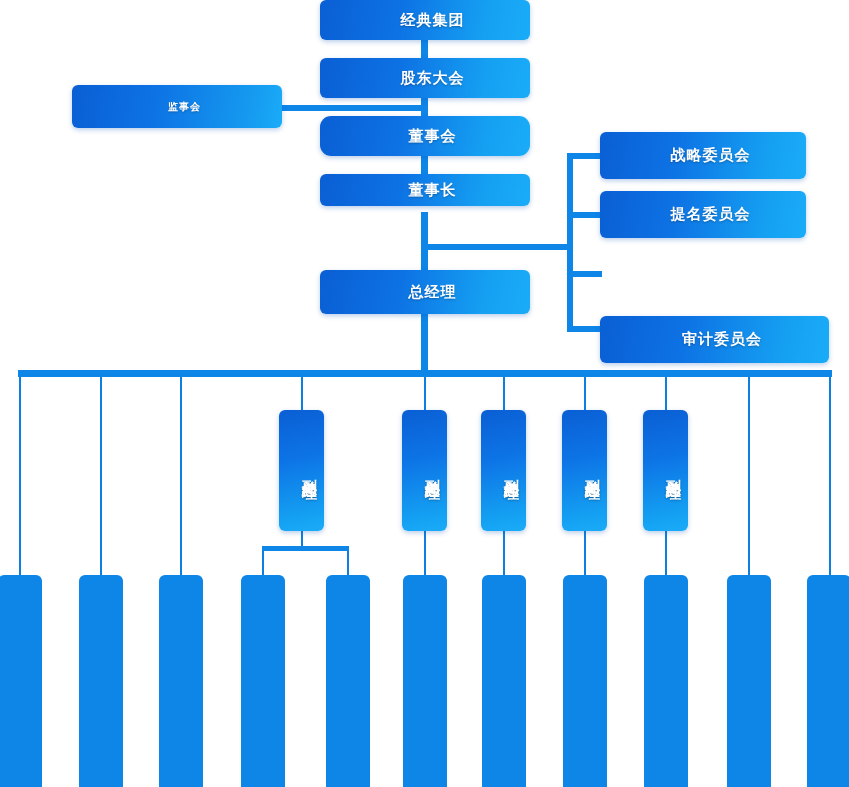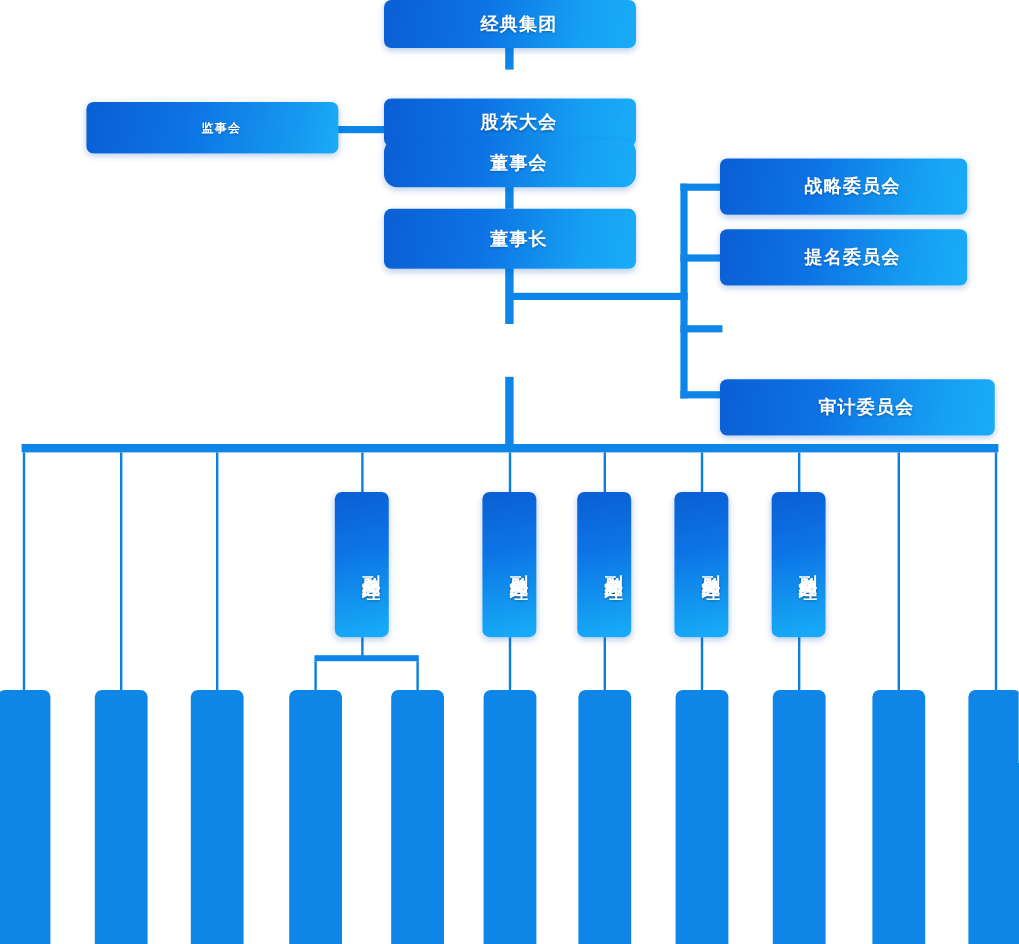--- a/index.html
+++ b/index.html
@@ -127,32 +127,35 @@
 
   <div class="conn conn-thin" style="left:424px; top:531px; width:2px; height:44px;"></div>
   <div class="conn conn-thin" style="left:503px; top:531px; width:2px; height:44px;"></div>
   <div class="conn conn-thin" style="left:584px; top:531px; width:2px; height:44px;"></div>
   <div class="conn conn-thin" style="left:665px; top:531px; width:2px; height:44px;"></div>
 
   <div class="node node-main" style="left:320px; top:0px; width:210px; height:40px;">
     <span>经典集团</span>
   </div>
 
-  <div class="node node-main" style="left:320px; top:58px; width:210px; height:40px;margin-top:24px;">
+  <div class="node node-main" style="left:320px; top:58px; width:210px; height:40px;">
     <span>股东大会</span>
   </div>
 
   <div class="node node-main" style="left:320px; top:116px; width:210px; height:40px;border-radius:11px;">
     <span>董事会</span>
   </div>
 
-  <div class="node node-main" style="left:320px; top:174px; width:210px; height:50px;">
+  <div class="node node-main" style="left:320px; top:174px; width:210px; height:32px;">
     <span>董事长</span>
   </div>
 
+  <div class="node node-main" style="left:320px; top:270px; width:210px; height:44px;">
+    <span>总经理</span>
+  </div>
 
   <div class="node node-supervisor" style="left:72px; top:85px; width:210px; height:43px;">
     <span>监事会</span>
   </div>
 
   <div class="node node-committee" style="left:600px; top:132px; width:206px; height:47px;">
     <span>战略委员会</span>
   </div>
 
   <div class="node node-committee" style="left:600px; top:191px; width:206px; height:47px;">

